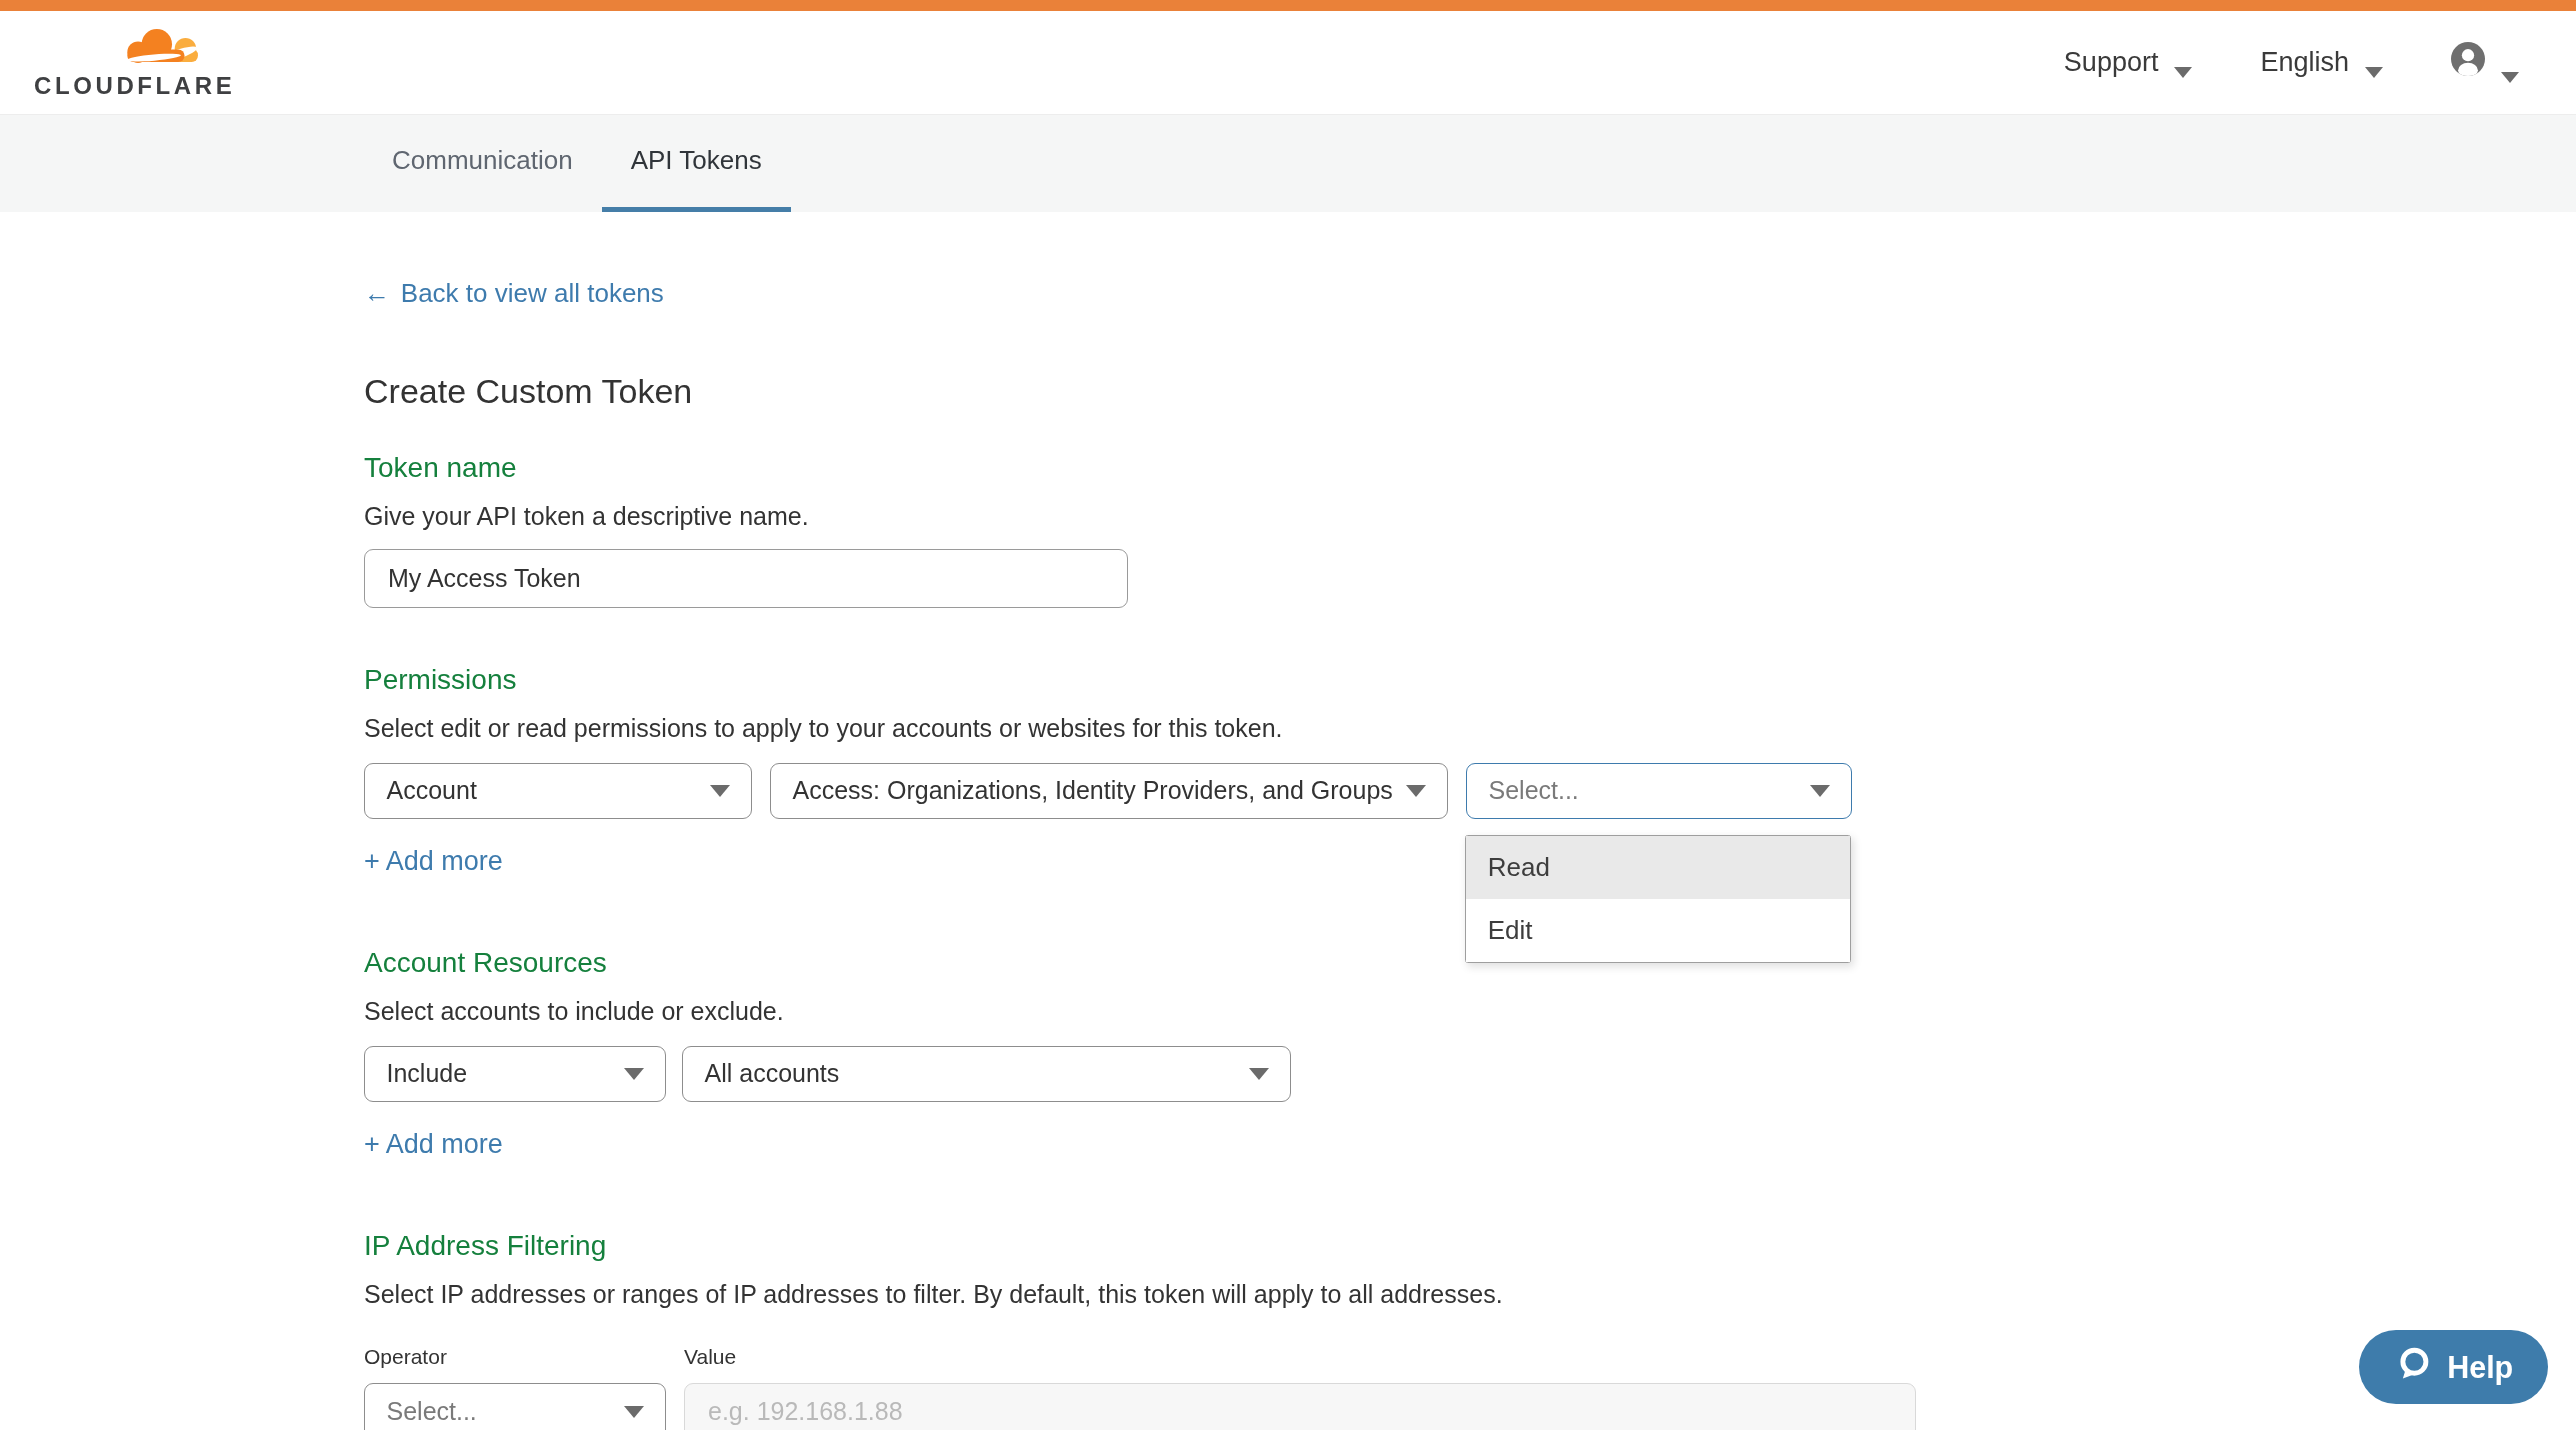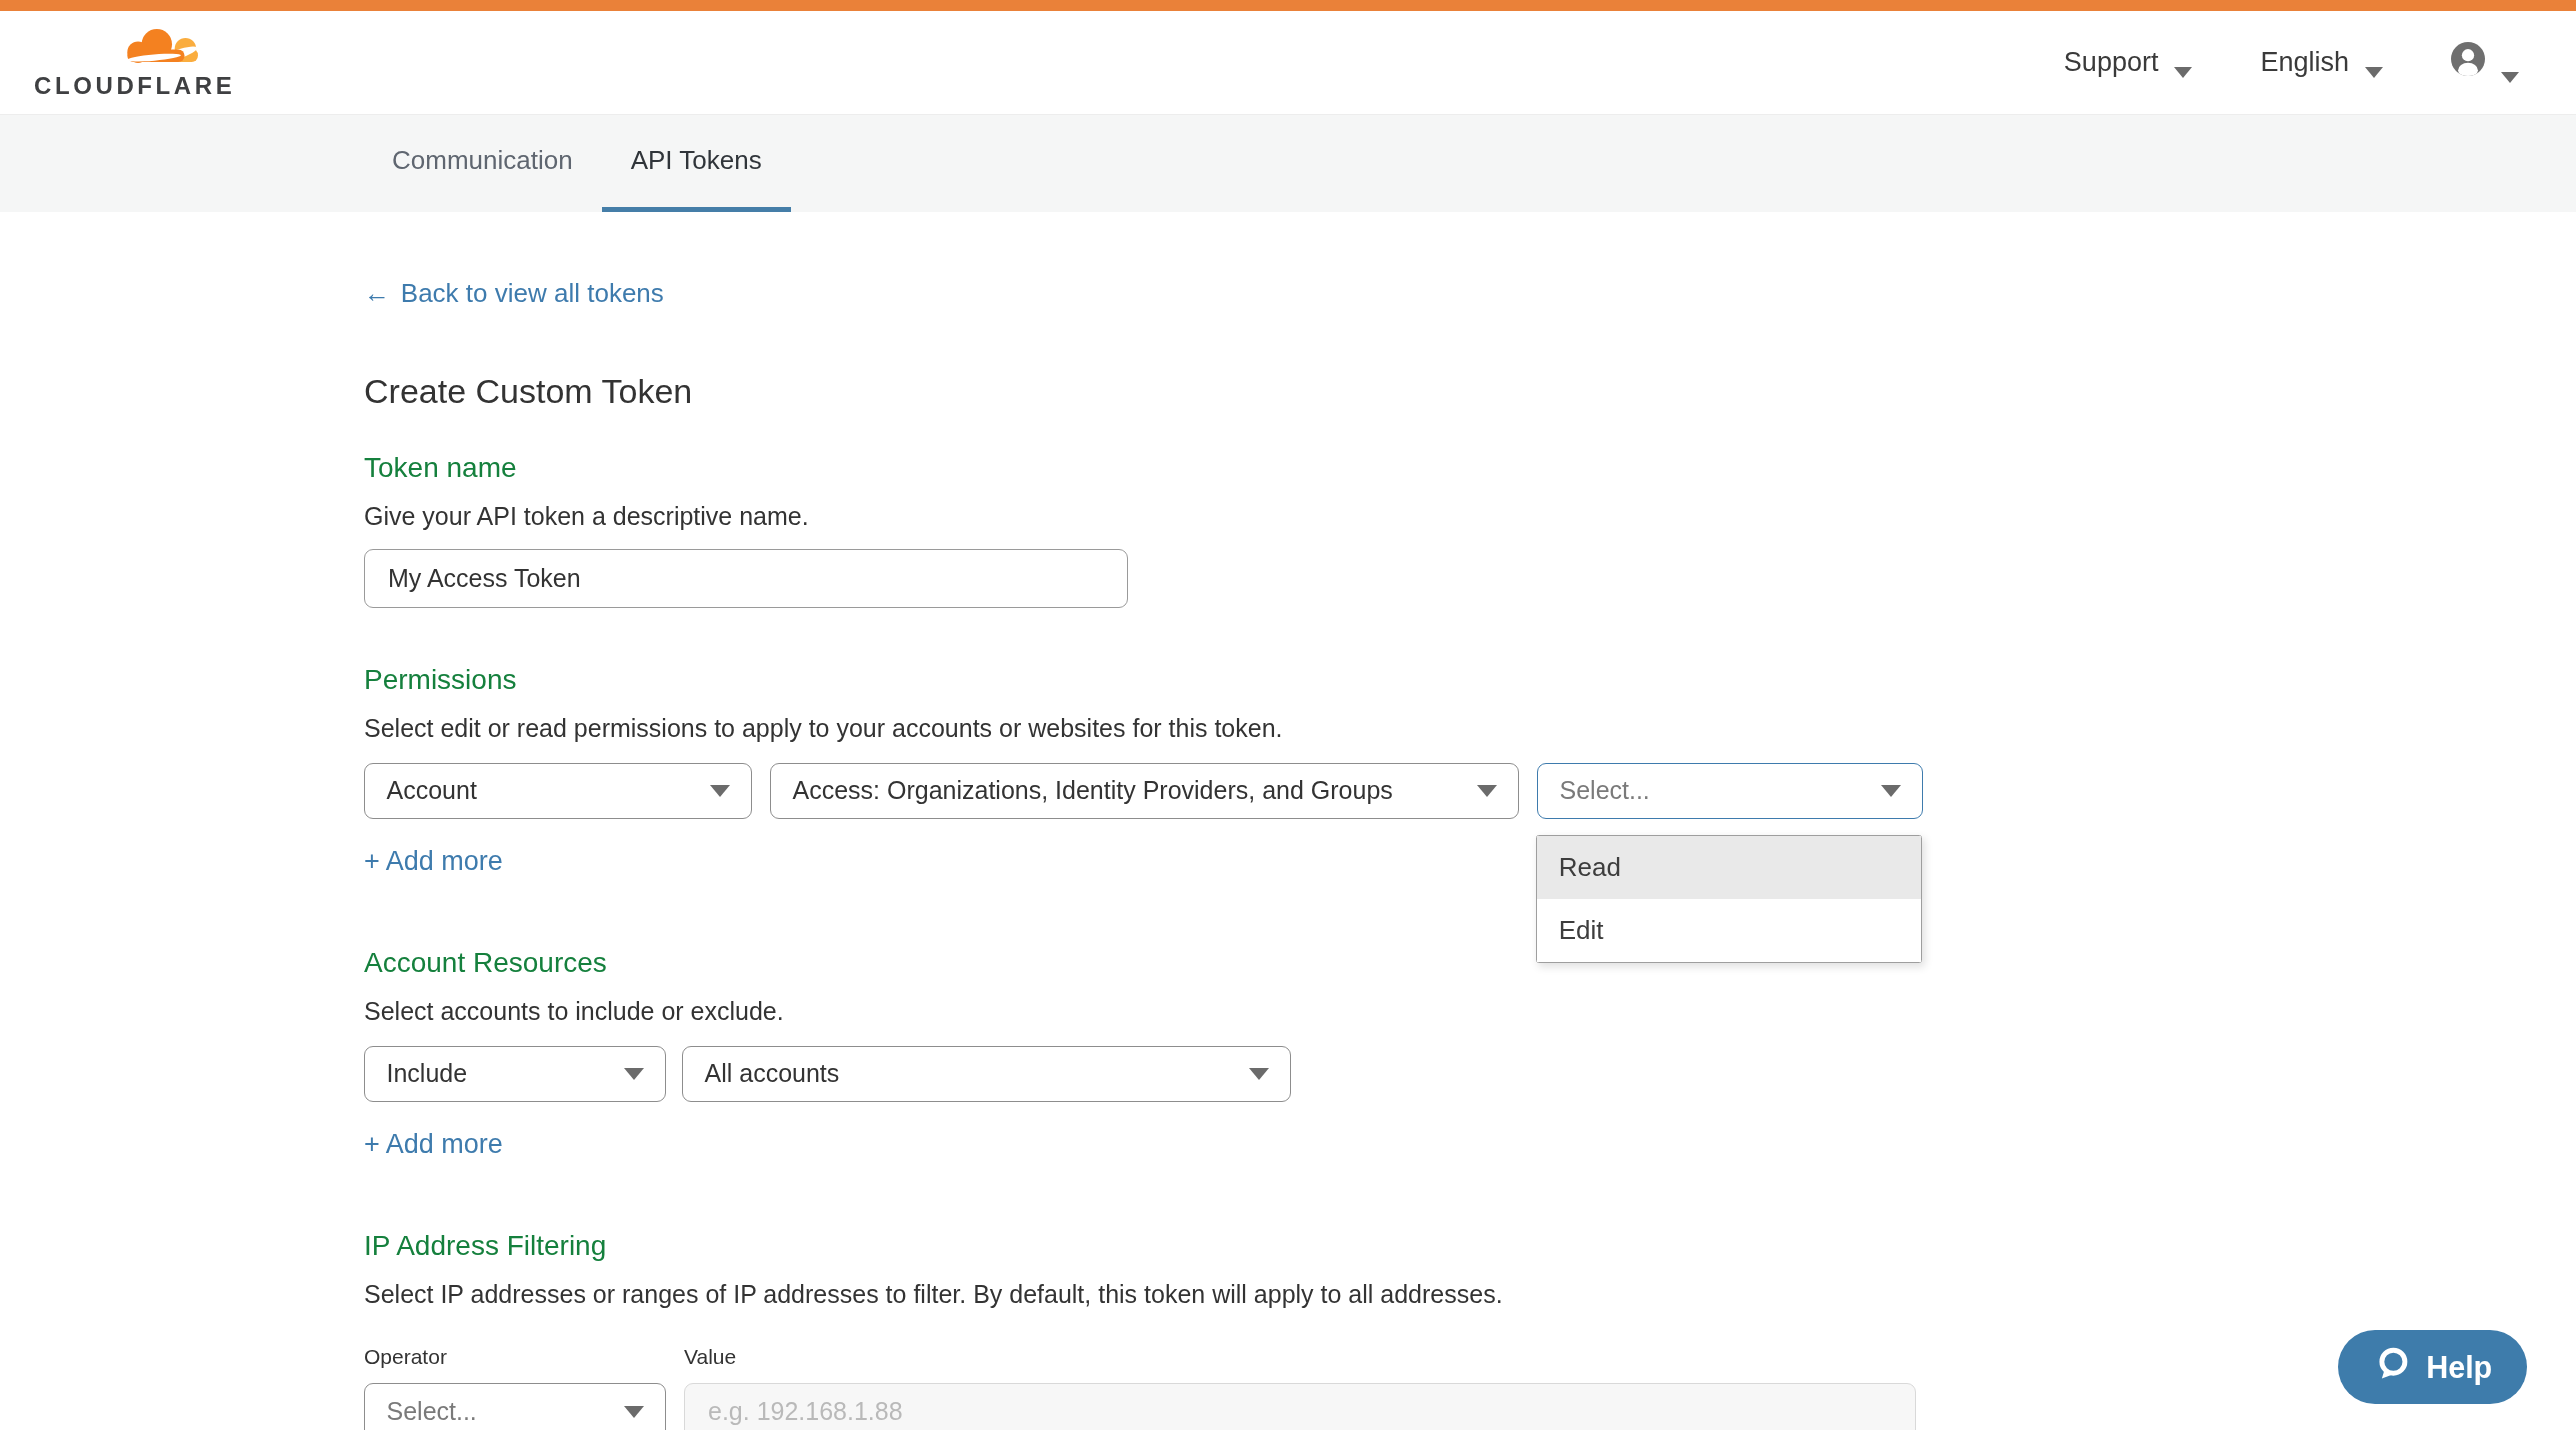--- a/index.html
+++ b/index.html
@@ -52,21 +52,21 @@
   .select {
     position: relative; height: 56px; border: 1.8px solid #8d8d8d; border-radius: 9px;
     background: #fff; display: flex; align-items: center; padding: 0 54px 0 21.5px;
     font-size: 25px; color: #333333; cursor: pointer;
   }
   .select .caret { position: absolute; right: 21.5px; top: 50%; margin-top: -5.4px; }
   .select.placeholder { color: #7a7a7a; }
   .select.focused { border-color: #3e7bad; }
 
   .w-category { width: 388px; }
-  .w-resource { width: 749px; }
+  .w-resource { width: 678px; }
   .w-level { width: 386px; }
   .w-include { width: 302px; }
   .w-scope { width: 609px; }
   .w-operator { width: 302px; }
 
   .menu {
     position: absolute; left: -1.8px; top: 71px; width: 386px; background: #ffffff;
     border: 1.8px solid #9e9e9e; border-radius: 2.7px; z-index: 10;
     box-shadow: 2.7px 3.6px 9px rgba(0,0,0,0.12); color: #3d3d3d; cursor: pointer;
   }
@@ -81,21 +81,21 @@
   .ip-row { margin-top: 14.4px; }
   .value-input {
     width: 1232px; height: 56px; background: #f7f7f7; border: 1.8px solid #d9d9d9; border-radius: 9px;
     padding: 0 23px; font-size: 25px; font-family: inherit; color: #333333; outline: none;
   }
   .value-input::placeholder { color: #b9b9b9; }
   .text-input::placeholder { color: #b9b9b9; }
 
   
   .help-btn {
-    position: fixed; right: 49px; bottom: 26px; width: 189px; height: 74px;
+    position: fixed; right: 28px; bottom: 26px; width: 189px; height: 74px;
     background: #3e7cab; border-radius: 38px; display: flex; align-items: center; justify-content: center;
     gap: 14.4px; color: #ffffff; font-size: 30.5px; font-weight: bold; cursor: pointer; border: none;
   }
 </style>
 </head>
 <body>
 
 <div class="topbar"></div>
 
 <header class="header">

